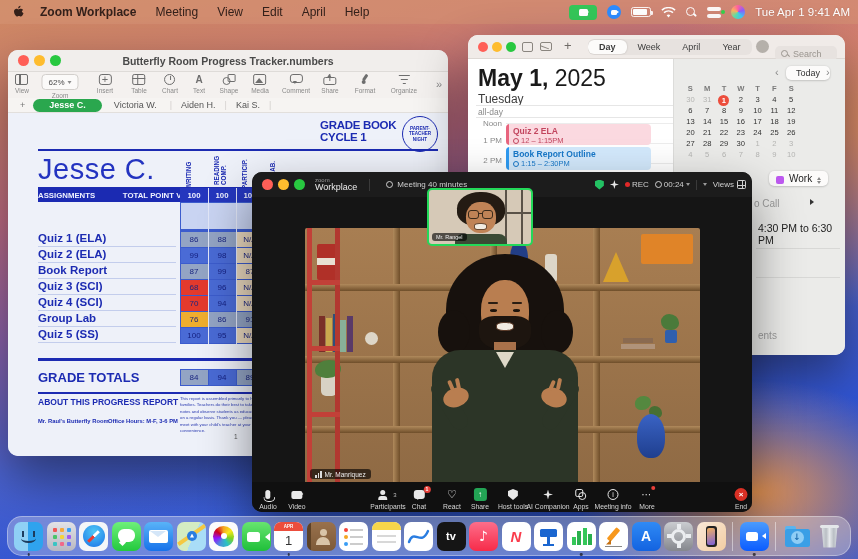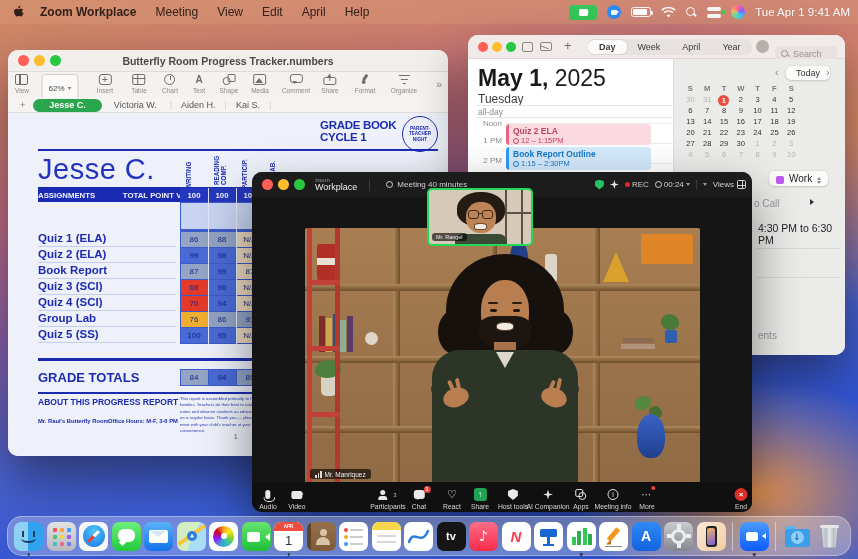--- a/index.html
+++ b/index.html
@@ -41,21 +41,21 @@
   #numbers{left:8px;top:50px;width:440px;height:406px;background:#eef1f9}
   .num-titlebar{position:absolute;left:0;top:0;right:0;height:22px;background:#f1eeec;border-bottom:1px solid #dedbd8;display:flex;align-items:center}
   .num-title{position:absolute;left:0;right:0;text-align:center;font-size:10.5px;color:#4a4a4a;font-weight:bold}
   .num-toolbar{position:absolute;left:0;top:22px;right:0;height:26px;background:#f4f1ef}
   .tbi{position:absolute;top:2px;transform:translateX(-50%);display:flex;flex-direction:column;align-items:center;gap:2px}
   .tbi .glyph{width:13px;height:11px;position:relative}
   .tbi .lbl{font-size:6.5px;color:#8a8a8a}
   .gbox{position:absolute;inset:0;border:1.2px solid #6e6e6e;border-radius:2px}
   .gcirc{position:absolute;left:1px;top:0;width:11px;height:11px;border:1.2px solid #6e6e6e;border-radius:50%}
   .gplus{position:absolute;inset:0;color:#6e6e6e;font-size:11px;line-height:11px;text-align:center}
-  .zoompill{height:29px;padding:0 6px;border:1px solid #d2cfcc;border-radius:4px;background:#fbfaf9;font-size:8px;color:#4a4a4a;display:flex;align-items:center;gap:3px}
+  .zoompill{height:16px;padding:0 6px;border:1px solid #d2cfcc;border-radius:4px;background:#fbfaf9;font-size:8px;color:#4a4a4a;display:flex;align-items:center;gap:3px}
   .tri-dn{width:0;height:0;border-left:2.6px solid transparent;border-right:2.6px solid transparent;border-top:3.4px solid #8a8a8a}
   .num-tabs{position:absolute;left:0;top:48px;right:0;height:15px;background:#f6f4f2;border-bottom:1px solid #e2dfdc;display:flex;align-items:center;font-size:9px;color:#555}
   .tabpill{background:#2aa74e;color:#fff;font-weight:bold;border-radius:8px;padding:1.5px 16px;margin:0 8px}
   .tabsep{color:#d4d1ce;margin:0 9px}
   .sheet{position:absolute;left:0;top:63px;right:0;bottom:0;background:#eef1f9;color:#1c2bb2}
   .bigtitle{position:absolute;left:30px;top:2px;font-size:29px;font-weight:bold;letter-spacing:-1px;color:#1c23b8}
   .gbk{position:absolute;left:312px;top:6px;font-size:11.5px;font-weight:bold;line-height:1.05;letter-spacing:-.3px}
   .badge{position:absolute;left:394px;top:3px;width:36px;height:36px;border:1.6px solid #1c2bb2;border-radius:50%;display:flex;flex-direction:column;align-items:center;justify-content:center;font-size:4.6px;font-weight:bold;line-height:1.15;text-align:center}
   .rule{position:absolute;background:#1c2bb2}
   .student{position:absolute;left:30px;top:40px;font-size:29px;color:#2333c0;letter-spacing:.5px}

